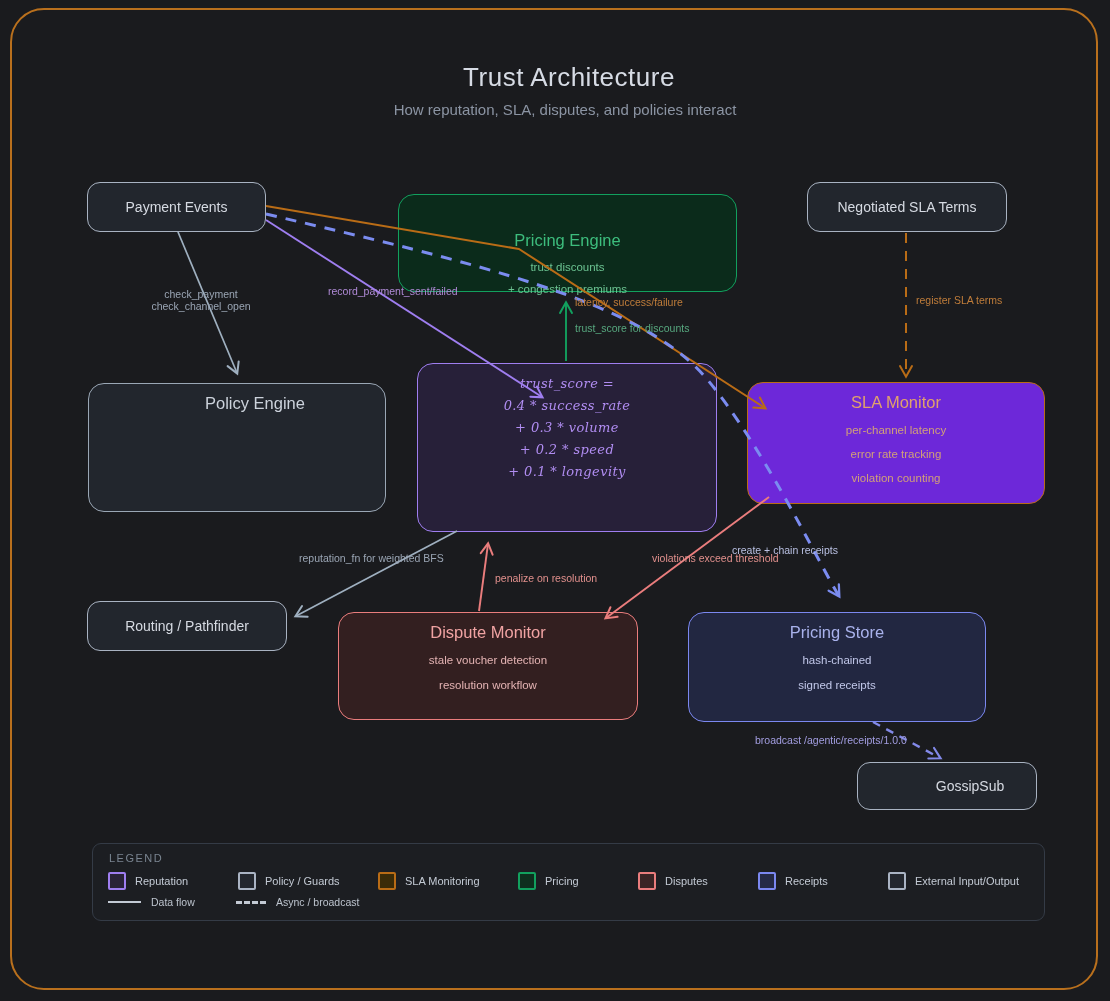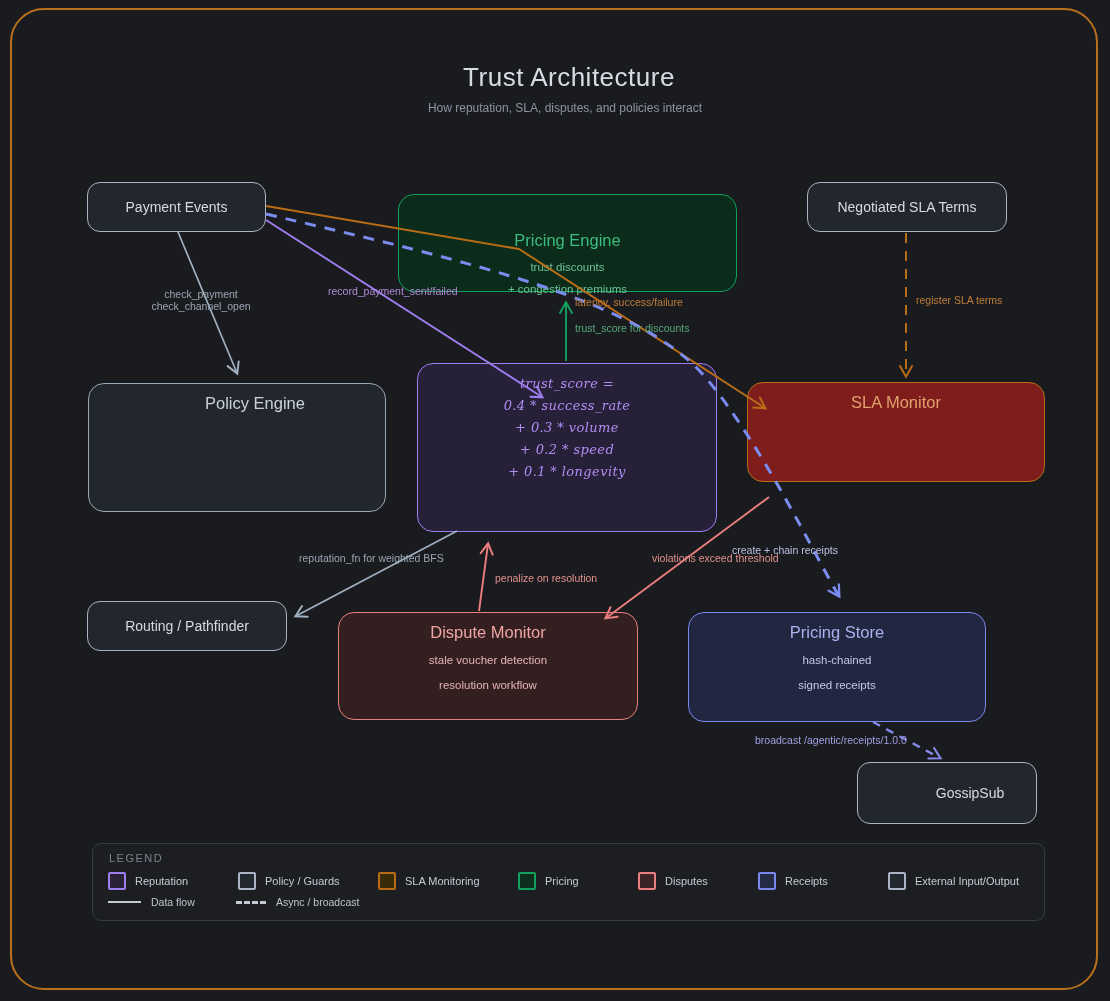--- a/index.html
+++ b/index.html
@@ -12,21 +12,21 @@
   .frame{
     position:absolute;left:10px;top:8px;width:1088px;height:982px;
     border:2.5px solid #b9701d;border-radius:34px;box-sizing:border-box;
   }
   .title{
     position:absolute;left:569px;top:62px;transform:translateX(-50%);
     font-size:26px;color:#d6dbe4;letter-spacing:0.5px;white-space:nowrap;
   }
   .subtitle{
     position:absolute;left:565px;top:101px;transform:translateX(-50%);
-    font-size:12px;color:#8b94a3;white-space:nowrap;
+    font-size:15px;color:#8b94a3;white-space:nowrap;
   }
   .node{position:absolute;box-sizing:border-box;border-radius:16px;z-index:1;text-align:center;}
   .node.small{display:flex;align-items:center;justify-content:center;
     background:#22262d;border:1.5px solid #a9b3c2;border-radius:13px;
     color:#d6dae2;font-size:14px;}
   .node .ntitle{font-size:16.5px;margin-top:10px;}
   .node .nbody{margin-top:6px;}
   .node .nline{font-size:11.5px;}
 
   .pricing{left:398px;top:194px;width:339px;height:98px;background:#0b2b1b;border:1.8px solid #12a05e;}
@@ -38,36 +38,36 @@
   .policy .nline{color:#a9b1bc;line-height:18px;}
   .policy .nbody{margin-top:8px;}
 
   .reputation{left:417px;top:363px;width:300px;height:169px;background:#272039;border:1.8px solid #9f7ef0;}
   .reputation .ntitle{color:#d4d0e4;}
   .reputation .nline{
     color:#b18df2;font-size:13px;line-height:22px;
     font-style:italic;font-family:"DejaVu Serif", serif;letter-spacing:0.4px;}
   .reputation .nbody{margin-top:9px;}
 
-  .sla{left:747px;top:382px;width:298px;height:100px;background:#7f1d1d;border:1.8px solid #b96c16;}
+  .sla{left:747px;top:382px;width:298px;height:122px;background:#6d28d9;border:1.8px solid #b96c16;}
   .sla .ntitle{color:#e0a26c;}
   .sla .nline{color:#d2a078;line-height:24px;}
 
   .dispute{left:338px;top:612px;width:300px;height:108px;background:#331f20;border:1.8px solid #ea7d7d;}
   .dispute .ntitle{color:#f0a3a3;}
   .dispute .nline{color:#e4b3b3;line-height:25px;}
 
   .receipt{left:688px;top:612px;width:298px;height:110px;background:#222741;border:1.8px solid #7b88f0;}
   .receipt .ntitle{color:#a9b2ec;}
   .receipt .nline{color:#c2c8ea;line-height:25px;}
 
   .payment{left:87px;top:182px;width:179px;height:50px;}
   .negotiated{left:807px;top:182px;width:200px;height:50px;}
   .routing{left:87px;top:601px;width:200px;height:50px;}
-  .gossip{left:857px;top:762px;width:180px;height:62px;padding-left:46px;}
+  .gossip{left:857px;top:762px;width:180px;height:48px;padding-left:46px;}
 
   svg.edges{position:absolute;left:0;top:0;z-index:2;pointer-events:none;}
 
   .elabel{position:absolute;z-index:3;font-size:10.5px;white-space:nowrap;}
   .lab-gray{color:#9aa5b4;}
   .lab-purple{color:#b18bd8;}
   .lab-orange{color:#c07d3a;}
   .lab-green{color:#57a87f;}
   .lab-red{color:#e2908d;}
   .lab-blue{color:#b9c0e2;}
@@ -120,20 +120,25 @@
       <div class="nline">trust_score =</div>
       <div class="nline">0.4 * success_rate</div>
       <div class="nline">+ 0.3 * volume</div>
       <div class="nline">+ 0.2 * speed</div>
       <div class="nline">+ 0.1 * longevity</div>
     </div>
   </div>
 
   <div class="node sla">
     <div class="ntitle">SLA Monitor</div>
+    <div class="nbody">
+      <div class="nline">per-channel latency</div>
+      <div class="nline">error rate tracking</div>
+      <div class="nline">violation counting</div>
+    </div>
   </div>
 
   <div class="node small routing">
     <span>Routing / Pathfinder</span>
   </div>
 
   <div class="node dispute">
     <div class="ntitle">Dispute Monitor</div>
     <div class="nbody">
       <div class="nline">stale voucher detection</div>

